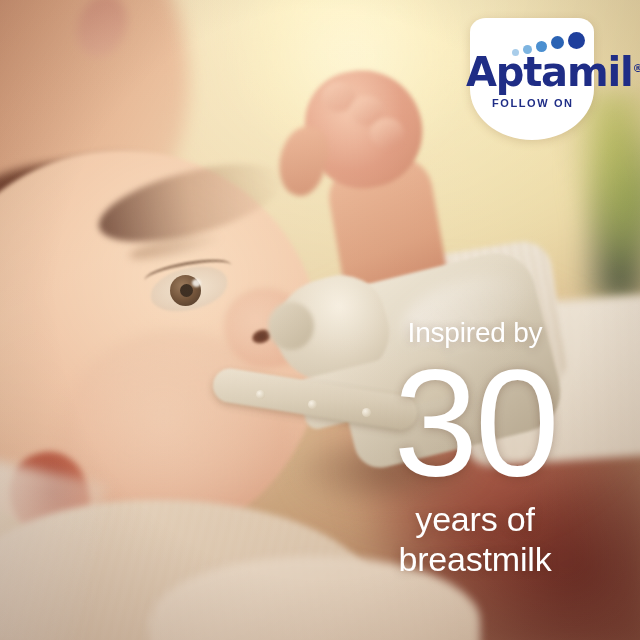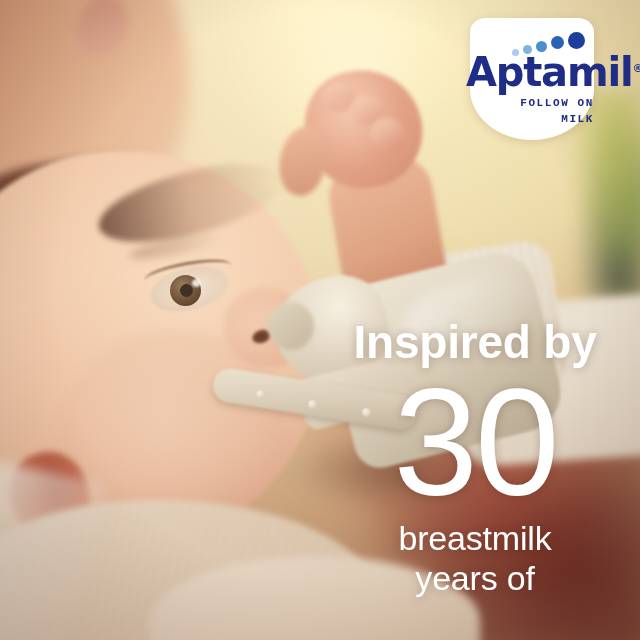--- a/index.html
+++ b/index.html
@@ -312,38 +312,38 @@
     text-align:center;
     font-family:"DejaVu Sans",sans-serif;
     font-size:40px;font-weight:700;
     letter-spacing:-1.2px;
     line-height:1;
   }
   .wordmark sup{
     font-size:11px;vertical-align:super;letter-spacing:0;font-weight:700;
   }
   .logo-sub{
-    position:absolute;left:470px;top:96px;width:124px;
-    text-align:right;
-    font-family:Liberation Mono, monospace;
+    position:absolute;left:492px;top:96px;width:124px;
+    text-align:left;
+    font-family:Liberation Sans, sans-serif;
     font-size:11px;font-weight:700;
     letter-spacing:1.6px;
     line-height:1.45;
   }
 
   
   .headline{
     position:absolute;left:330px;top:318px;width:290px;
     text-align:center;
     color:#ffffff;
     font-family:"Liberation Sans",sans-serif;
     text-shadow:0 1px 10px rgba(70,32,18,.28);
   }
   .hl-pre{
-    font-size:46px;font-weight:700;line-height:1.06;letter-spacing:-.2px;
+    font-size:28px;font-weight:400;line-height:1.06;letter-spacing:-.2px;
   }
   .hl-big{
     font-size:152px;font-weight:400;line-height:.94;letter-spacing:-3px;
     margin-top:4px;
   }
   .hl-post{
     font-size:34px;font-weight:400;line-height:1.18;letter-spacing:-.2px;
     margin-top:4px;
   }
 </style>
@@ -418,26 +418,25 @@
       <i style="left: 39px; top: 4px; width: 13px; height: 13px; background: rgb(43, 99, 180);"></i>
       <i style="left: 56px; top: 0px; width: 17px; height: 17px; background: rgb(31, 63, 156);"></i>
     </div>
 
     <div class="wordmark" style="color: rgb(31, 45, 134);">
       <span>Aptamil</span><sup>®</sup>
     </div>
 
     <div class="logo-sub" style="color: rgb(31, 45, 134);">
       <div>FOLLOW ON</div>
-      <div>MILK</div>
     </div>
   </div>
 
   <div class="headline" style="color: rgb(255, 255, 255);">
     <div class="hl-pre">Inspired by</div>
     <div class="hl-big">30</div>
     <div class="hl-post">
+      <div>years of</div>
       <div>breastmilk</div>
-      <div>years of</div>
     </div>
   </div>
 
 </div>
 
 </body></html>

